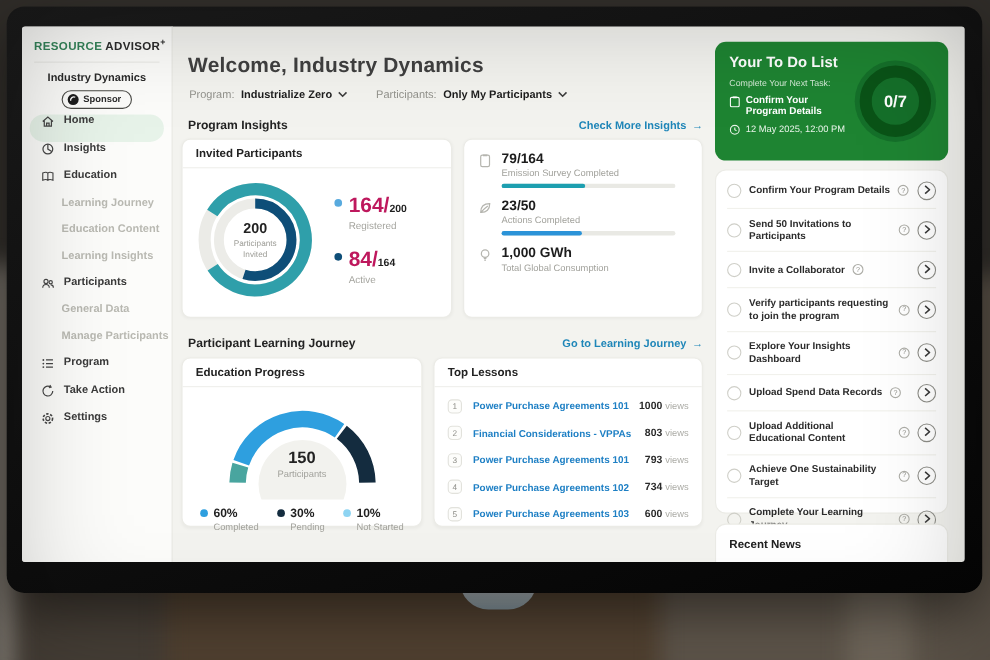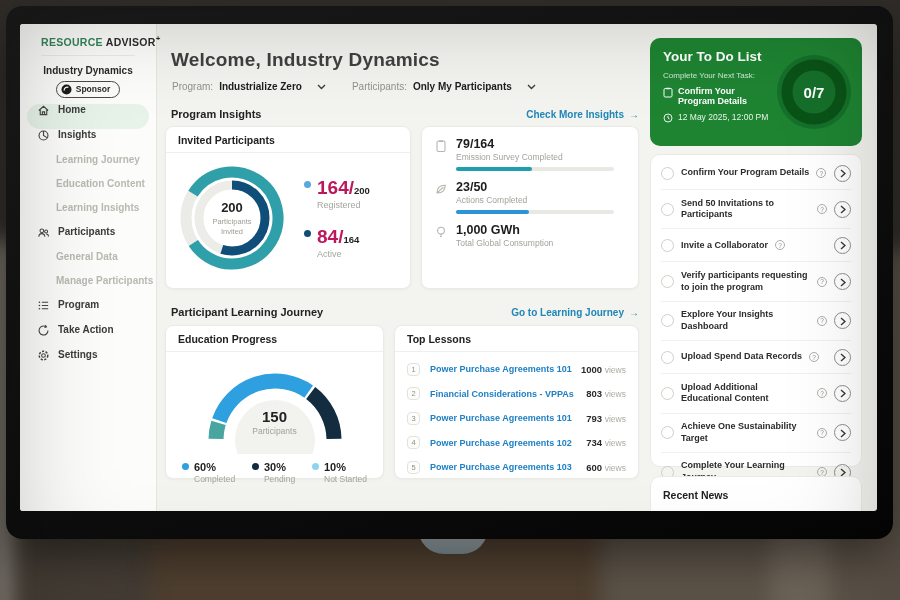--- a/index.html
+++ b/index.html
@@ -18,39 +18,39 @@
   .stand{position:absolute;left:418px;top:528px;width:70px;height:26px;border-radius:0 0 35px 35px;
          background:linear-gradient(#e3e9eb,#8fa0a8)}
   
   .monitor{position:absolute;left:6px;top:6px;width:887px;height:533px;border-radius:16px;
            background:linear-gradient(160deg,#1c1c1c,#050505);box-shadow:0 18px 50px rgba(0,0,0,.55)}
   .screen{position:absolute;left:14px;top:18px;width:857px;height:487px;background:#f3f3ef;
           border-radius:3px;overflow:hidden}
   .vignette{position:absolute;inset:0;pointer-events:none;box-shadow:inset 0 0 110px rgba(0,0,0,.28)}
   
   .sidebar{position:absolute;left:0;top:0;width:137px;height:100%;background:#fcfcfa;border-right:1px solid #e6e6e1}
-  .logo{padding:10px 0 7px;margin:0 21px;text-align:center;font-size:10.5px;font-weight:bold;
+  .logo{padding:10px 0 7px;margin:0 11px;text-align:center;font-size:10.5px;font-weight:bold;
         letter-spacing:.3px;border-bottom:1px solid #ECECE7;white-space:nowrap}
   .logo .g{color:#35845a}.logo .d{color:#2c2c2c}.logo sup{font-size:8px;color:#2c2c2c}
   .org{margin-top:9px;text-align:center;font-size:10px;font-weight:bold;color:#2b2b2b}
   .badge{display:flex;align-items:center;gap:4px;margin:5px auto 0;width:max-content;
          border:1px solid #4a4a46;border-radius:10px;padding:2px 9px 2px 4px;
          font-size:8.5px;font-weight:bold;color:#2b2b2b;cursor:pointer}
   .nav{position:absolute;top:80px;left:0;right:0}
   .nav-item{display:flex;align-items:flex-start;gap:8px;height:25px;padding-left:17px;
             font-size:10px;font-weight:bold;color:#3b3b3b;cursor:pointer}
   .nav-item.sub{padding-left:36px;height:24px;color:#b9b9b2;font-weight:600}
   .nav-item.active{background:#e7f3e9;border-radius:13px;margin:0 7px;padding-left:10px}
   .nav-icon{display:inline-flex;width:13px;height:13px;flex:none}
   
   .h1{position:absolute;left:151px;top:25px;font-size:19px;font-weight:bold;color:#404040;letter-spacing:.2px}
   .filters{position:absolute;left:152px;top:57px;display:flex;gap:26px;align-items:center}
   .filter{display:flex;align-items:center;gap:6px;font-size:10px;cursor:pointer}
   .flabel{color:#92928c}
-  .fvalue{color:#1d1d1d;font-weight:bold;display:flex;align-items:flex-start;gap:15px}
+  .fvalue{color:#1d1d1d;font-weight:bold;display:flex;align-items:flex-start;gap:5px}
   .sec{position:absolute;left:151px;width:468px;display:flex;justify-content:space-between;align-items:center}
   #sec1{top:84px}#sec2{top:282px}
   .sec-title{font-size:11px;font-weight:bold;color:#232323}
   .sec-link{font-size:10px;font-weight:bold;color:#1f86b8;cursor:pointer;display:flex;gap:5px;align-items:center}
   .card{position:absolute;background:#fff;border-radius:8px;border:1px solid #ebebe6;box-shadow:0 1px 3px rgba(0,0,0,.04)}
   .card-title{height:26px;line-height:26px;padding:0 12px;font-size:10.5px;font-weight:bold;color:#222;
               border-bottom:1px solid #efefeb}
   #card-invited{left:145px;top:102px;width:246px;height:163px}
   #card-info{left:401px;top:102px;width:218px;height:163px}
   #card-edu{left:145px;top:301px;width:219px;height:154px}
@@ -158,20 +158,28 @@
             <span>Home</span>
           </div>
           <div class="nav-item  ">
             <span class="nav-icon">
               <svg width="13" height="13" viewBox="0 0 14 14">
                 <circle cx="7" cy="7" r="4.8" fill="none" stroke="#464646" stroke-width="1.2"></circle>
                 <path d="M7 2.2 V7 L10.8 9.3" fill="none" stroke="#464646" stroke-width="1.2"></path>
               </svg>
             </span>
             <span>Insights</span>
+          </div>
+          <div class="nav-item  ">
+            <span class="nav-icon">
+              <svg width="13" height="13" viewBox="0 0 14 14">
+                <path d="M2 3.5 C4 2.6 6 2.6 7 3.6 C8 2.6 10 2.6 12 3.5 V10.6 C10 9.7 8 9.7 7 10.7 C6 9.7 4 9.7 2 10.6 Z M7 3.6 V10.7" fill="none" stroke="#464646" stroke-width="1.1"></path>
+              </svg>
+            </span>
+            <span>Education</span>
           </div>
           <div class="nav-item sub ">
             <span>Learning Journey</span>
           </div>
           <div class="nav-item sub ">
             <span>Education Content</span>
           </div>
           <div class="nav-item sub ">
             <span>Learning Insights</span>
           </div>

